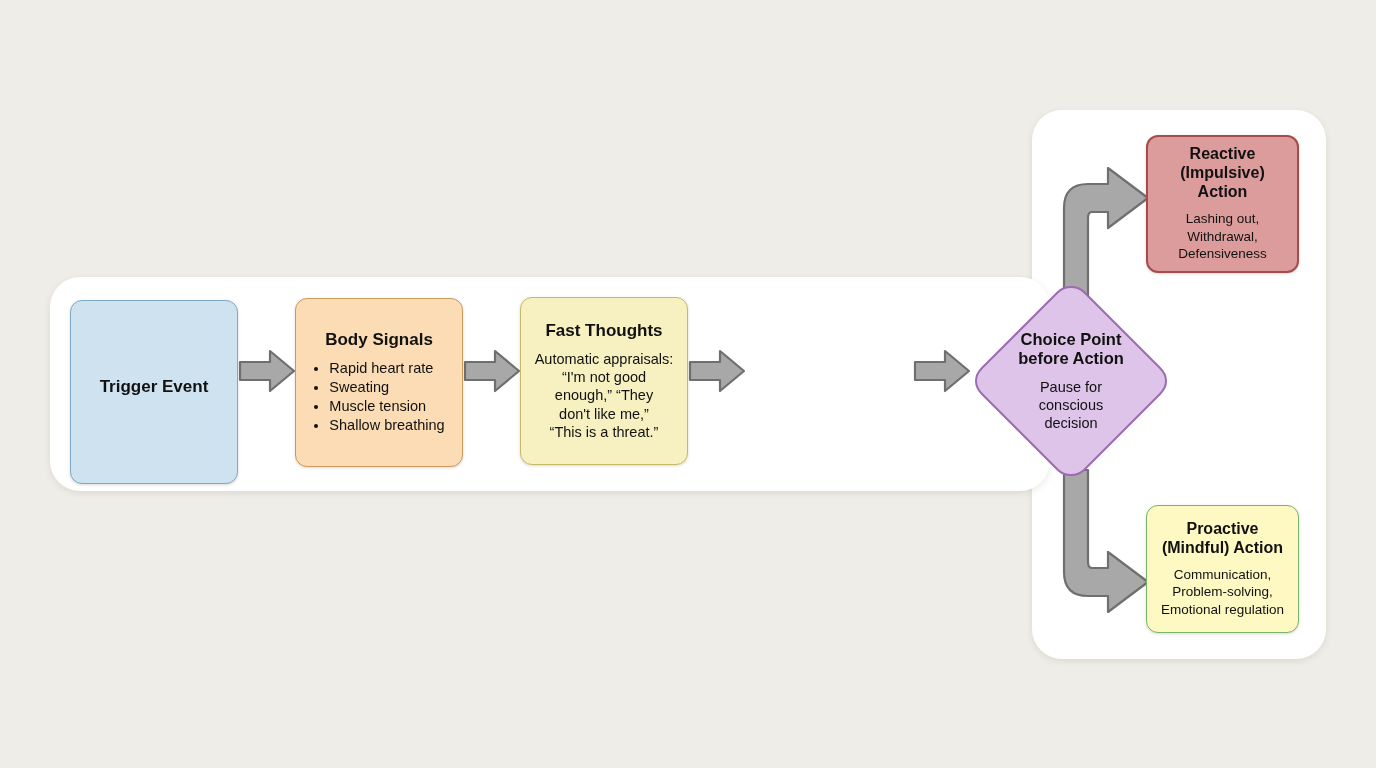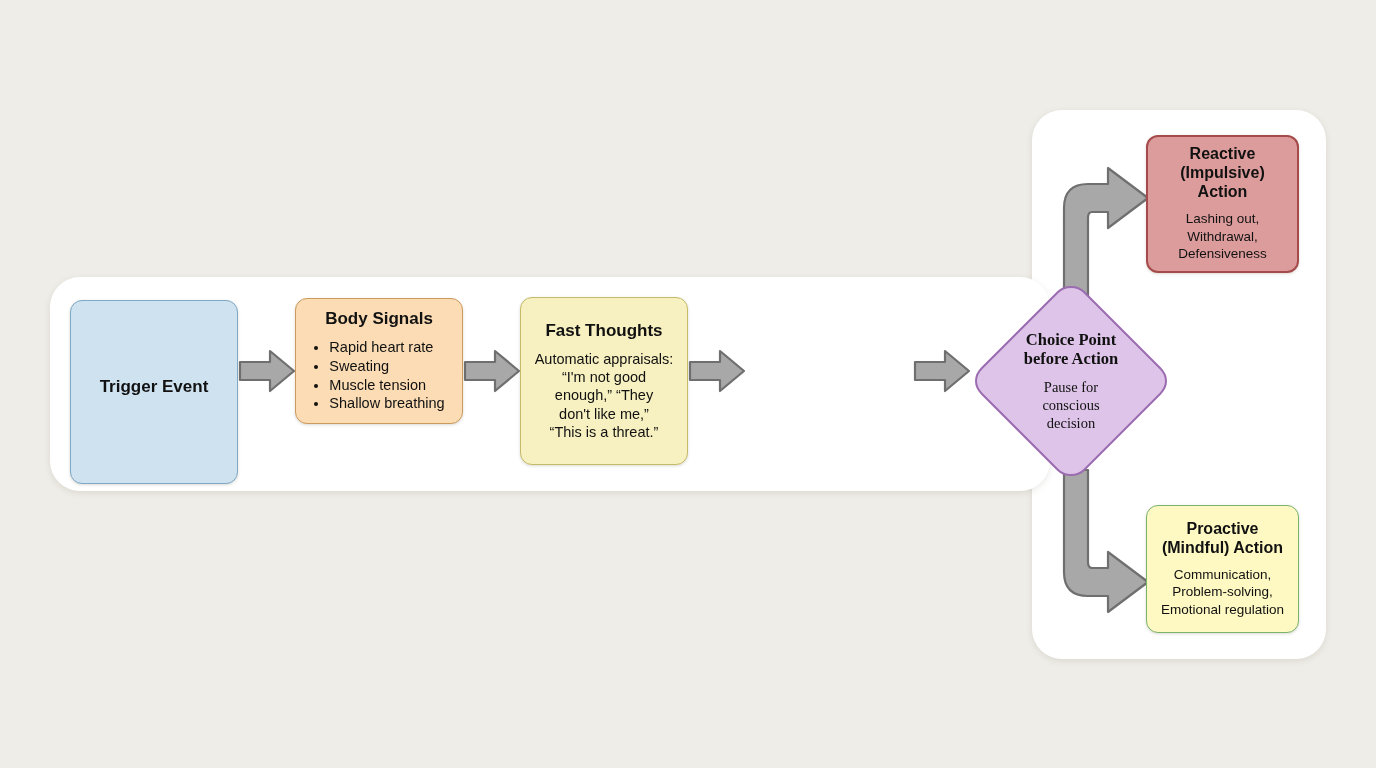--- a/index.html
+++ b/index.html
@@ -61,21 +61,21 @@
     list-style: disc;
   }
   ul.bullets li { margin: 0; padding: 0; }
 
   
   #node-trigger {
     left: 70px; top: 300px; width: 168px; height: 184px;
     background: #cfe2f0; border-color: #7fa8c4;
   }
   #node-body {
-    left: 295px; top: 298px; width: 168px; height: 126px;
+    left: 295px; top: 298px; width: 168px; height: 169px;
     background: #fbdcb4; border-color: #cb9a5d;
   }
   #node-thoughts {
     left: 520px; top: 297px; width: 168px; height: 168px;
     background: #f7f0c0; border-color: #c4bb68;
   }
   #node-feelings {
     left: 745px; top: 296px; width: 168px; height: 170px;
     background: #f8b9b9; border-color: #cf8080;
   }
@@ -98,21 +98,20 @@
   }
   #node-choice .dia-shape {
     position: absolute; left: 0; top: 0; width: 100%; height: 100%;
   }
   #node-choice .dia-text {
     position: absolute; left: 0; top: 0; width: 100%; height: 100%;
     display: flex; flex-direction: column;
     align-items: center; justify-content: center;
     text-align: center; color: #111111;
     padding: 0 14px;
-    font-family: Liberation Serif, serif;
   }
   #node-choice .title {
     font-weight: bold; font-size: 16.5px; line-height: 1.18; margin-bottom: 11px;
   }
   #node-choice .body { font-size: 14.5px; line-height: 1.22; }
 
   
   .arrow-svg { position: absolute; overflow: visible; }
   #arrow-1 { left: 238px; top: 348px; }
   #arrow-2 { left: 463px; top: 348px; }

